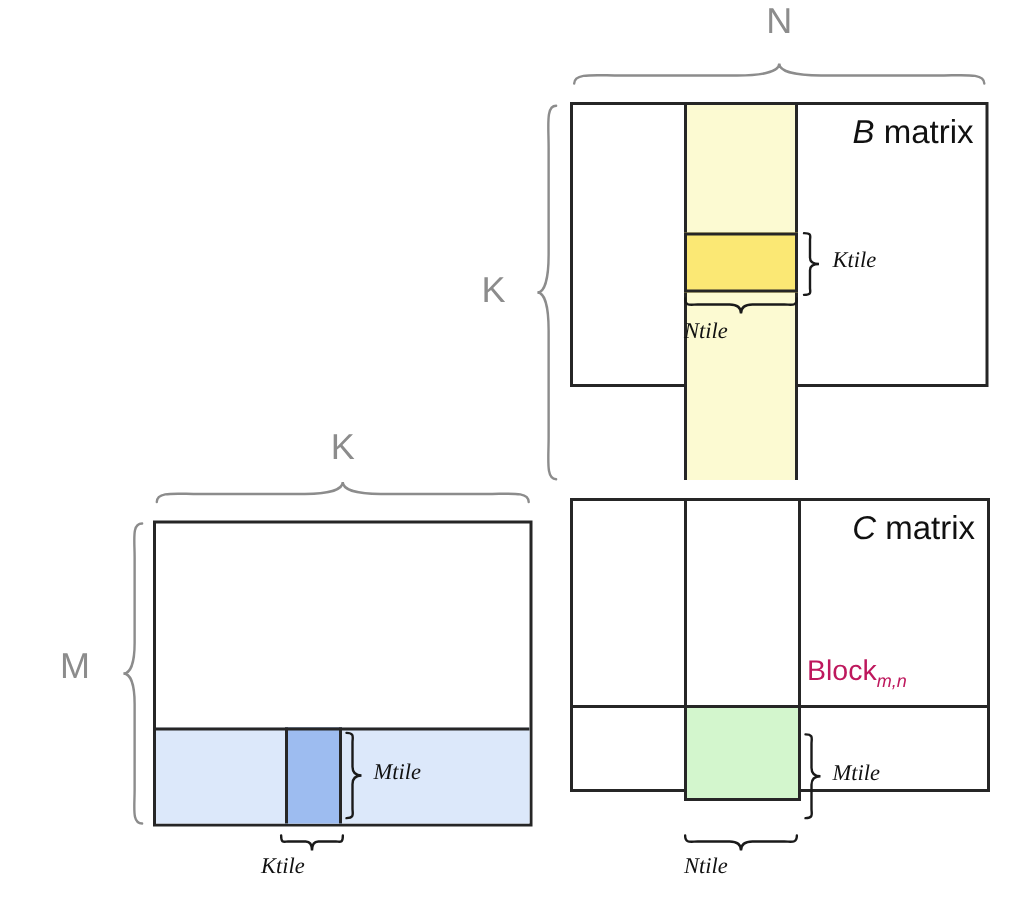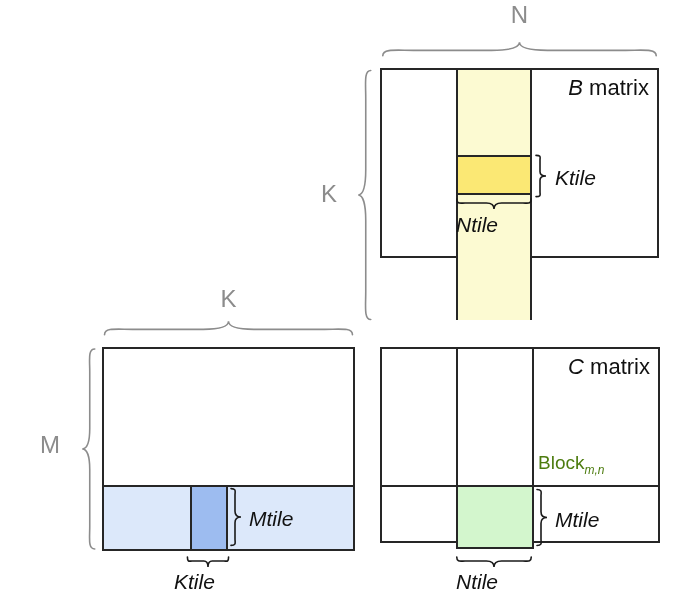--- a/index.html
+++ b/index.html
@@ -7,21 +7,21 @@
     position:relative;width:688px;height:601px;background:#ffffff;
     font-family:"Liberation Sans",sans-serif;color:#1f1f1f;overflow:hidden;
   }
   
   .mbox{position:absolute;background:#ffffff;border:2px solid #262626;box-sizing:border-box;}
   .mtitle{position:absolute;top:5px;right:8px;font-size:22px;color:#111;white-space:pre;}
   .mtitle .it{font-style:italic;}
   
   .dimlabel{position:absolute;font-size:24px;color:#8c8c8c;text-align:center;}
   
-  .tilelabel{position:absolute;font-size:21px;font-style:italic;color:#111;}
+  .tilelabel{position:absolute;font-size:15px;font-style:italic;color:#111;font-family:Liberation Serif, serif;}
   .centered{text-align:left;}
   
   svg.brace{position:absolute;overflow:visible;}
   svg.brace path{fill:none;stroke-width:1.6px;vector-effect:non-scaling-stroke;stroke-linecap:round;}
   .gray-stroke path{stroke:#8c8c8c;}
   .dark-stroke path{stroke:#1a1a1a;}
   
   .b-band{position:absolute;left:74px;top:0;width:76px;height:250px;box-sizing:border-box;
           border-left:2px solid #262626;border-right:2px solid #262626;}
   .b-tile{position:absolute;left:74px;top:85px;width:76px;height:40px;box-sizing:border-box;
@@ -29,21 +29,21 @@
   
   .a-band{position:absolute;left:0;top:136px;width:249px;height:64px;box-sizing:border-box;
           border-top:2px solid #262626;}
   .a-tile{position:absolute;left:86px;top:136px;width:38px;height:64px;box-sizing:border-box;
           border:2px solid #262626;border-bottom:none;}
   
   .c-vline{position:absolute;top:0;width:2px;height:200px;background:#262626;}
   .c-hline{position:absolute;left:0;top:136px;width:276px;height:2px;background:#262626;}
   .c-tile{position:absolute;left:74px;top:136px;width:78px;height:64px;box-sizing:border-box;
           border:2px solid #262626;}
-  .block-label{position:absolute;left:156px;top:103px;font-size:19px;color:#4d7c0f;}
+  .block-label{position:absolute;left:156px;top:103px;font-size:19px;color:#be185d;}
   .block-label .sub{font-size:12px;font-style:italic;position:relative;top:5px;}
 </style>
 </head>
 <body>
 
 <div class="canvas">
 
   <div class="dimlabel" style="left:380px;top:1px;width:279px;">N</div>
   <svg class="brace gray-stroke" style="left:380px;top:41px;" width="279" height="16" viewBox="0 0 100 12" preserveAspectRatio="none">
     <path d="M1,11 C1,5.5 6,7 12,7 L40,7 C46,7 50,5 50,1 C50,5 54,7 60,7 L88,7 C94,7 99,5.5 99,11"></path>
@@ -88,21 +88,21 @@
   <svg class="brace dark-stroke" style="left:230px;top:488px;" width="12" height="58" viewBox="0 0 12 100" preserveAspectRatio="none">
     <path d="M1,1 C6.5,1 5,6 5,12 L5,40 C5,46 7,50 11,50 C7,50 5,54 5,60 L5,88 C5,94 6.5,99 1,99"></path>
   </svg>
   <div class="tilelabel" style="left:249px;top:507px;">Mtile</div>
 
   <svg class="brace dark-stroke" style="left:187px;top:556px;" width="42" height="12" viewBox="0 0 100 12" preserveAspectRatio="none">
     <path d="M1,1 C1,6.5 6,5 12,5 L40,5 C46,5 50,7 50,11 C50,7 54,5 60,5 L88,5 C94,5 99,6.5 99,1"></path>
   </svg>
   <div class="tilelabel centered" style="left:174px;top:570px;width:68px;">Ktile</div>
 
-  <div class="mbox" style="left:380px;top:347px;width:280px;height:196px;padding-left:19px;">
+  <div class="mbox" style="left:380px;top:332px;width:280px;height:196px;padding-left:19px;">
     <div class="c-vline" style="left:74px;"></div>
     <div class="c-vline" style="left:150px;"></div>
     <div class="c-hline"></div>
     <div class="c-tile" style="background-color: rgb(211, 246, 205);"></div>
     <div class="mtitle"><span class="it">C</span><span> matrix</span></div>
     <div class="block-label"><span>Block</span><span class="sub">m,n</span></div>
   </div>
 
   <svg class="brace dark-stroke" style="left:536px;top:489px;" width="12" height="57" viewBox="0 0 12 100" preserveAspectRatio="none">
     <path d="M1,1 C6.5,1 5,6 5,12 L5,40 C5,46 7,50 11,50 C7,50 5,54 5,60 L5,88 C5,94 6.5,99 1,99"></path>

